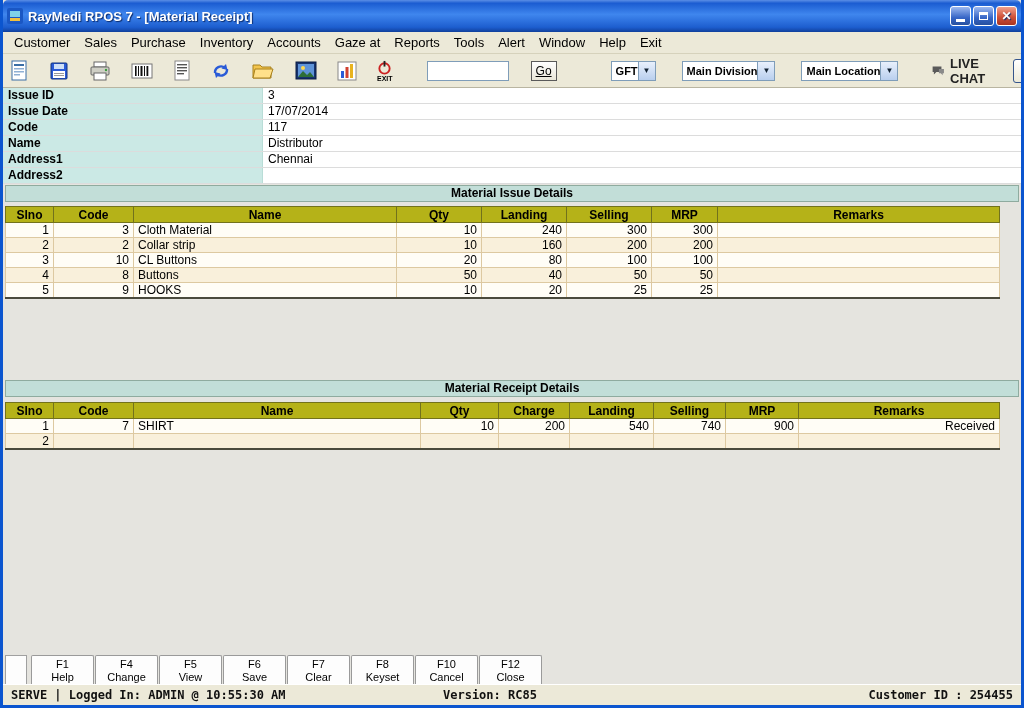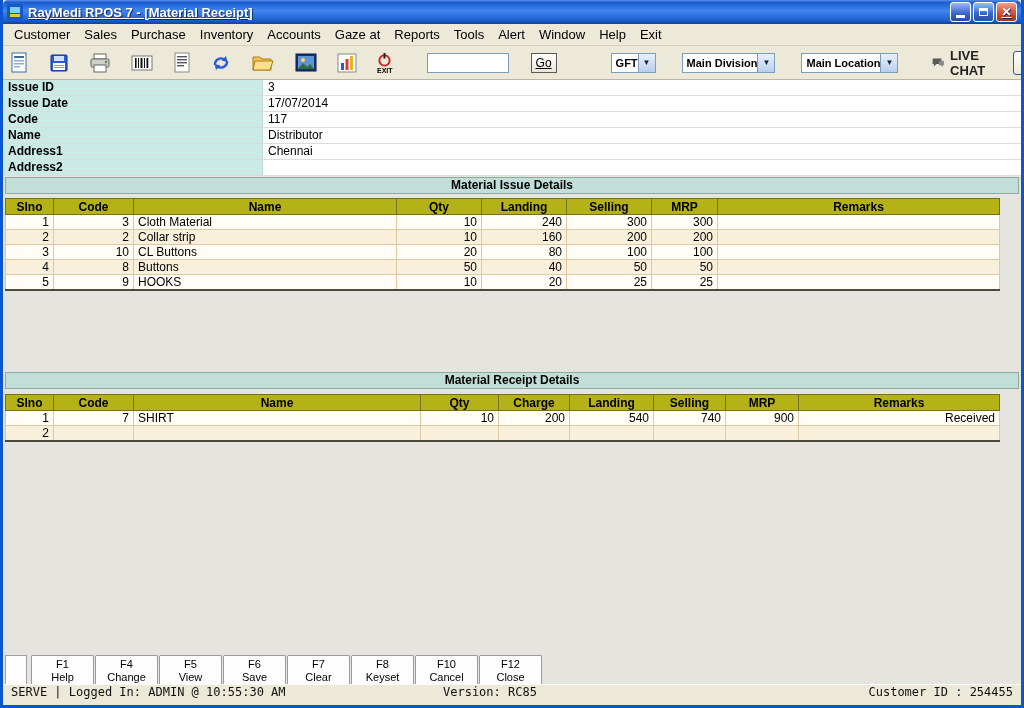--- a/index.html
+++ b/index.html
@@ -10,25 +10,24 @@
     width:1024px; height:708px; margin:0 auto;
     border:3px solid #0b55cf; border-top:none;
     display:flex; flex-direction:column; overflow:hidden;
     background:#e5e4df;
   }
 
   
   .titlebar{
     height:24px; flex:0 0 24px;
     background:linear-gradient(180deg,#5b8ee6 0%,#1b5cd1 10%,#3f86ee 45%,#1d5ecf 85%,#10409c 100%);
-    display:flex; align-items:center; padding:8px 4px;
+    display:flex; align-items:center; padding:16px 4px;
     color:#fff; font-weight:bold; font-size:13px;
     text-shadow:1px 1px 1px #0a2a6a;
     border-radius:5px 5px 0 0;
-    text-decoration:underline;
   }
   .app-icon{ width:16px; height:16px; margin-right:5px; flex:0 0 16px; }
   .title-text{ flex:1; overflow:hidden; white-space:nowrap; }
   .winbtn{
     width:21px; height:20px; margin-left:2px; border:1px solid #fff; border-radius:3px;
     display:flex; align-items:center; justify-content:center;
     background:linear-gradient(#9db9f0,#3665c6 60%,#27509f); color:#fff; font-size:11px; cursor:default;
   }
   .winbtn.close{ background:linear-gradient(#f0a08c,#d0523a 55%,#a93420); }
   .glyph-min{ width:9px; height:3px; background:#fff; margin-top:9px; }
@@ -112,22 +111,22 @@
   .fn-btn{
     width:63px; height:29px; margin-right:1px; background:#fdfdfd;
     border:1px solid #9a9a9a; border-bottom:none; border-radius:2px 2px 0 0;
     font-size:11px; text-align:center; padding-top:1px; cursor:default; color:#000;
   }
   .fn-key,.fn-label{ display:block; line-height:13px; }
 
   
   .statusbar{
     height:21px; flex:0 0 21px; background:#ece9d8; border-top:1px solid #fff;
-    display:flex; align-items:flex-start; padding:0 8px; position:relative;
-    font-family:"DejaVu Sans Mono", monospace; font-size:12px; font-weight:normal; color:#111;
+    display:flex; align-items:center; padding:0 8px; position:relative;
+    font-family:"DejaVu Sans Mono", monospace; font-size:12px; font-weight:bold; color:#111;
   }
   .status-version{ position:absolute; left:420px;margin-left:20px; }
   .status-right{ margin-left:auto; }
 </style>
 </head>
 <body>
 
 <div class="window">
 
   <div class="titlebar">

